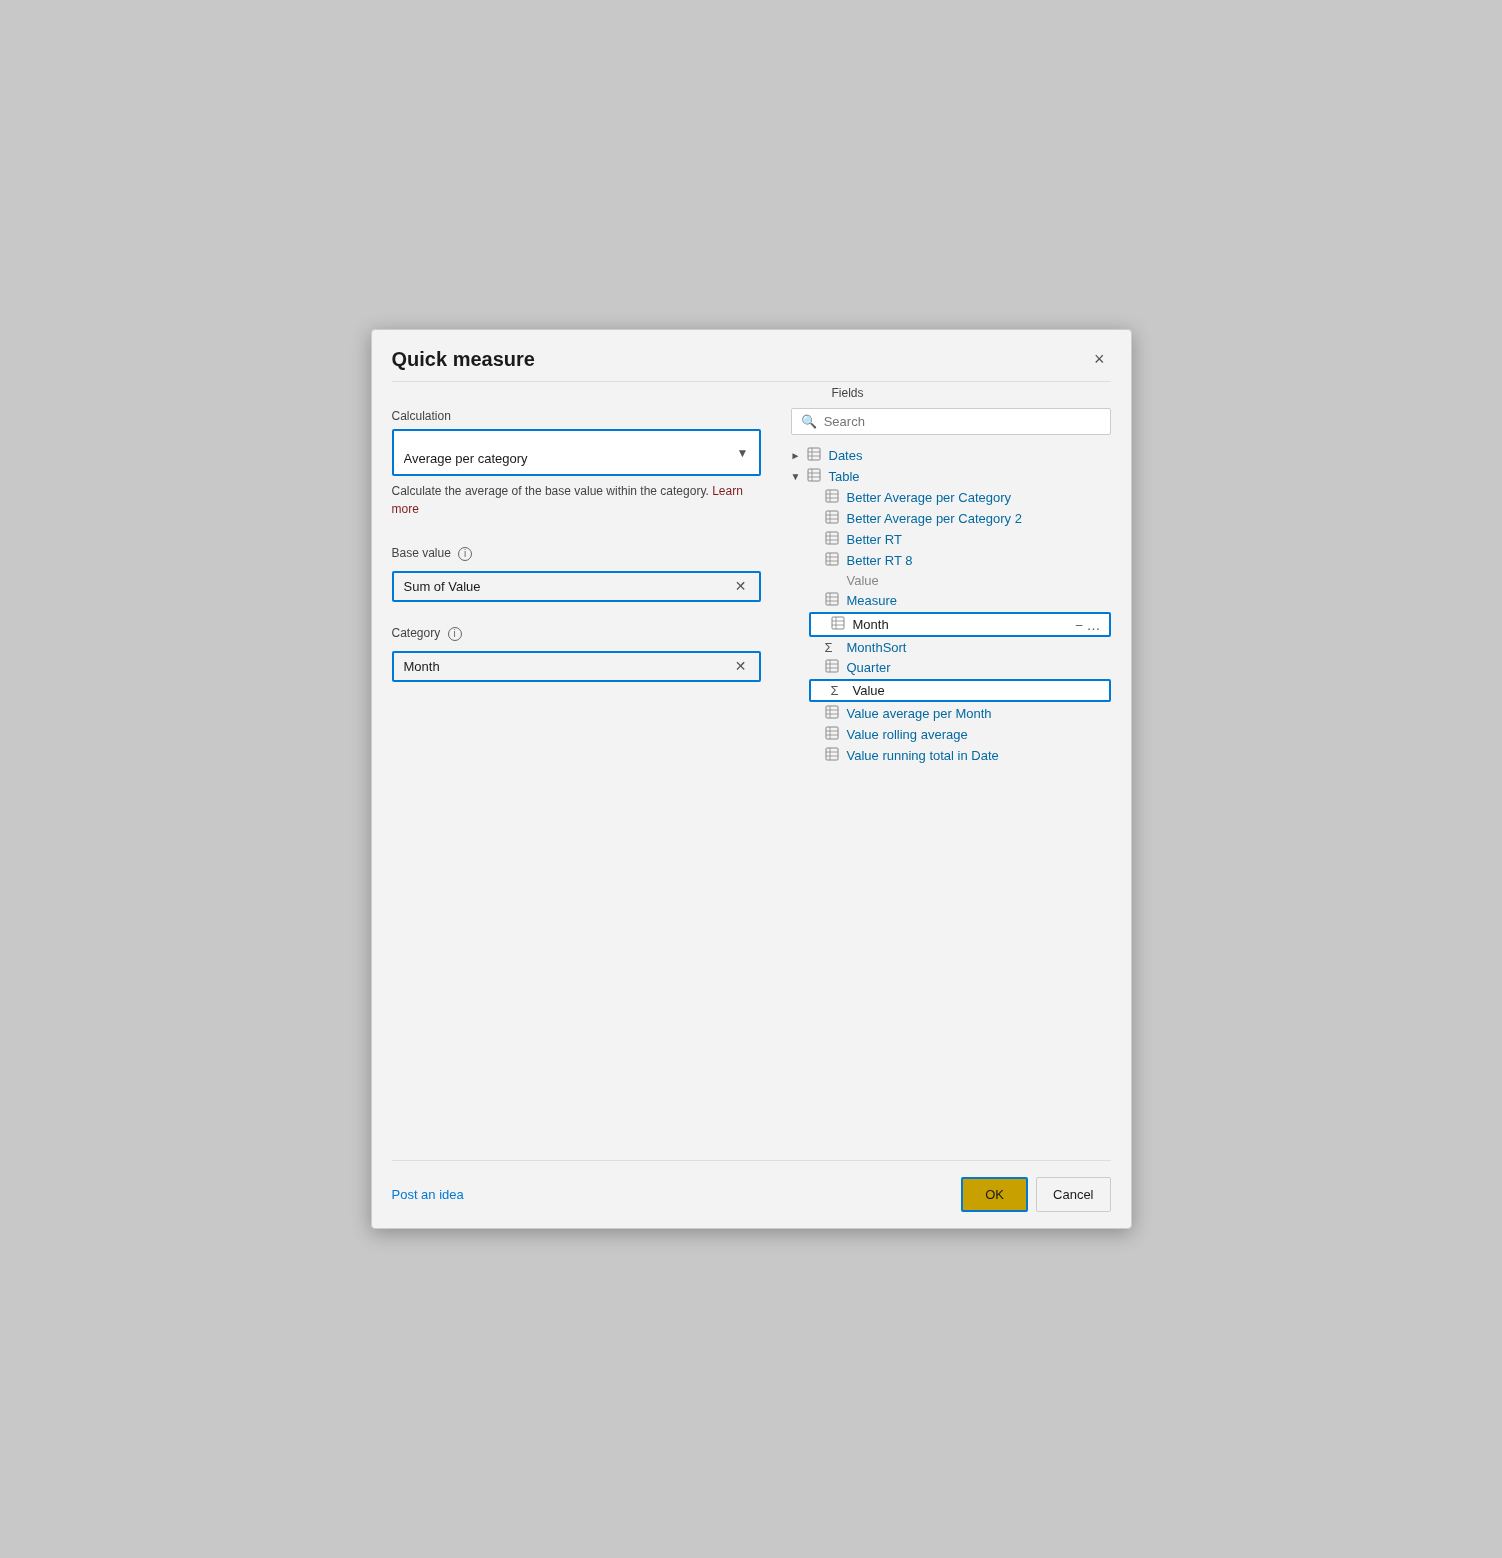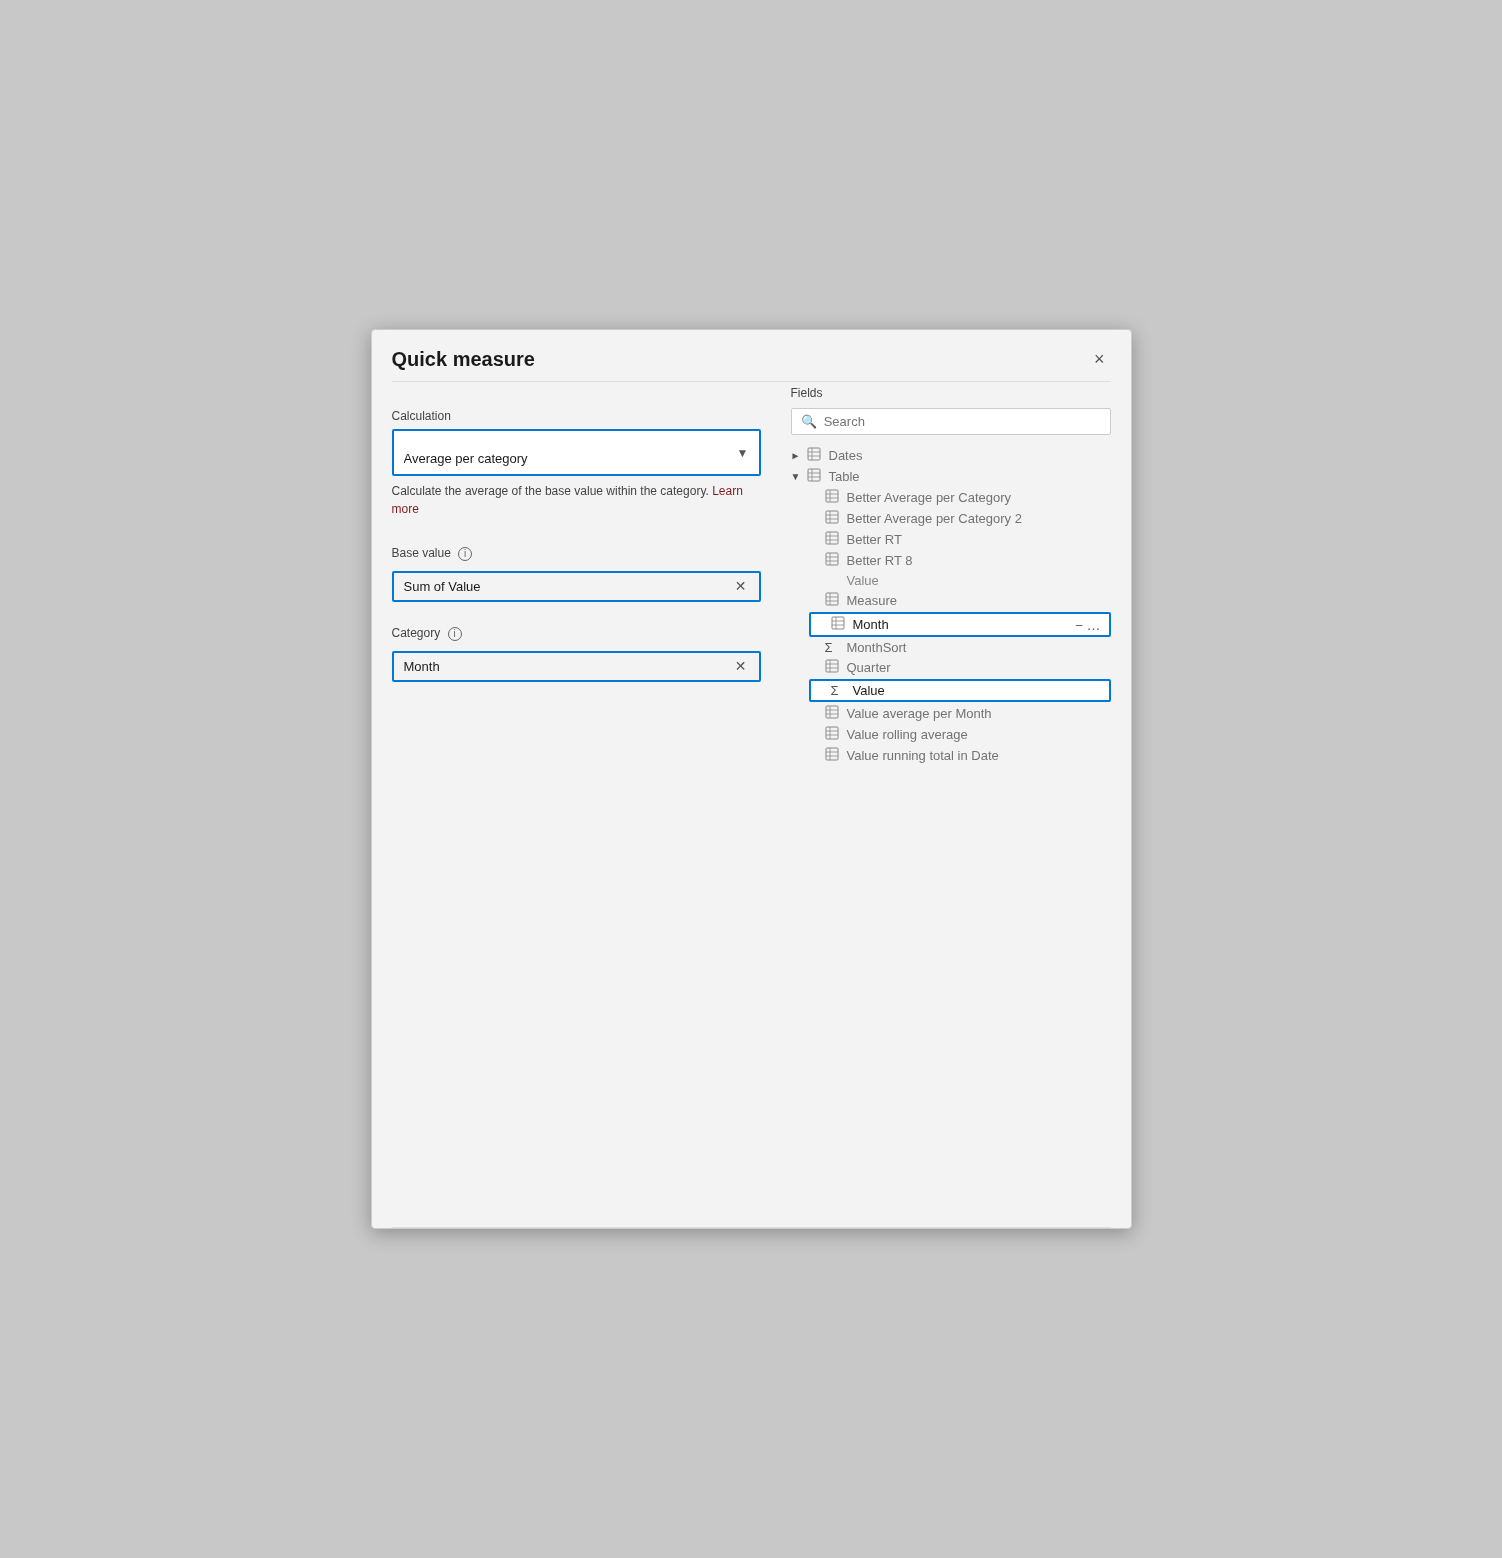--- a/index.html
+++ b/index.html
@@ -181,21 +181,21 @@
     }
     .tree-icon {
       width: 18px;
       flex-shrink: 0;
       font-size: 12px;
       color: #555;
       margin-right: 4px;
     }
     .tree-label {
       font-size: 13px;
-      color: #737373;
+      color: #0369a1;
     }
     .tree-children {
       padding-left: 18px;
     }
     .tree-item-highlighted {
       border: 2px solid #0078d4;
       border-radius: 2px;
       background: #fff;
       padding: 2px 4px;
       margin: 1px 0;
@@ -294,21 +294,21 @@
         <span>Category</span>
         <span class="info-icon">i</span>
       </div>
       <div class="field-input-wrapper">
         <span class="field-input-text">Month</span>
         <button class="clear-btn">✕</button>
       </div>
     </div>
 
     <div class="right-panel">
-      <div class="fields-label" style="margin-top:4px;">Fields</div>
+      <div class="fields-label" style="margin-top:4px;margin-left:41px;">Fields</div>
       <div class="search-box-wrapper">
         <span class="search-icon">🔍</span>
         <input class="search-input" type="text" placeholder="Search" style="">
       </div>
 
       <div class="tree">
 
         <div class="tree-item">
           <span class="tree-chevron">►</span>
           <span class="tree-icon">
@@ -489,13 +489,20 @@
 
         </div>
       </div>
     </div>
   </div>
 
   <div style="flex:1;"></div>
 
   <hr class="divider">
 
+  <div class="dialog-footer">
+    <a class="post-idea-link" href="#">Post an idea</a>
+    <div class="footer-buttons">
+      <button class="ok-btn">OK</button>
+      <button class="cancel-btn">Cancel</button>
+    </div>
+  </div>
 </div>
 
 </body></html>

